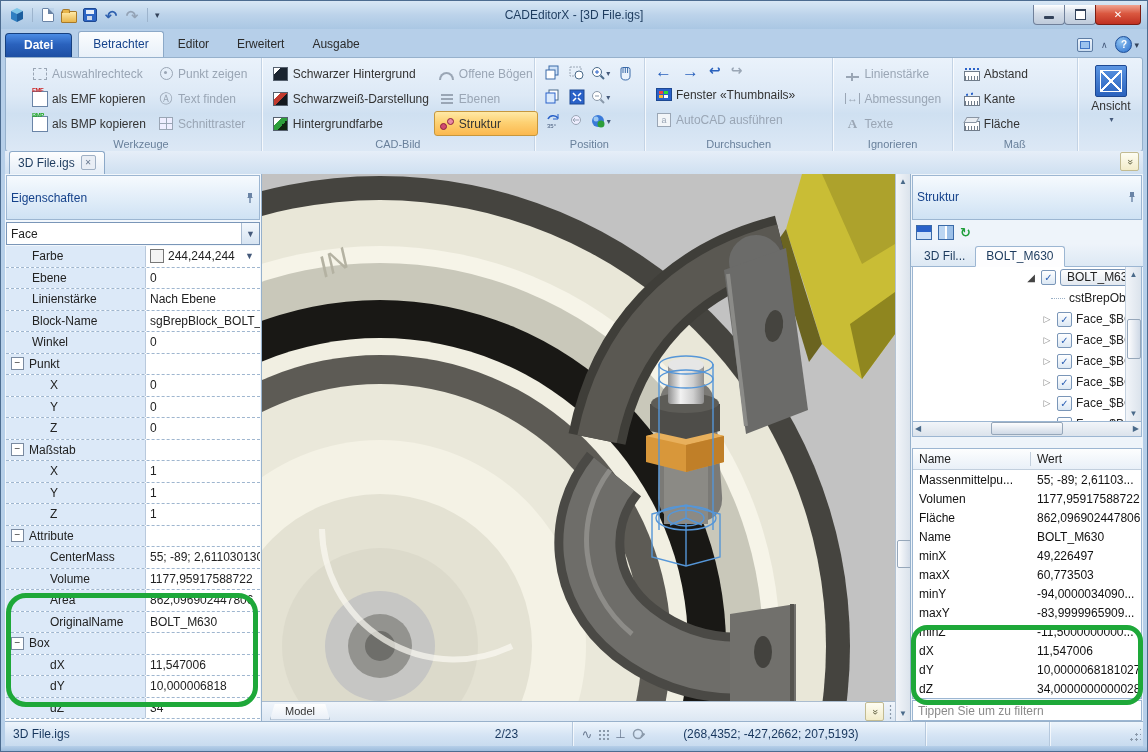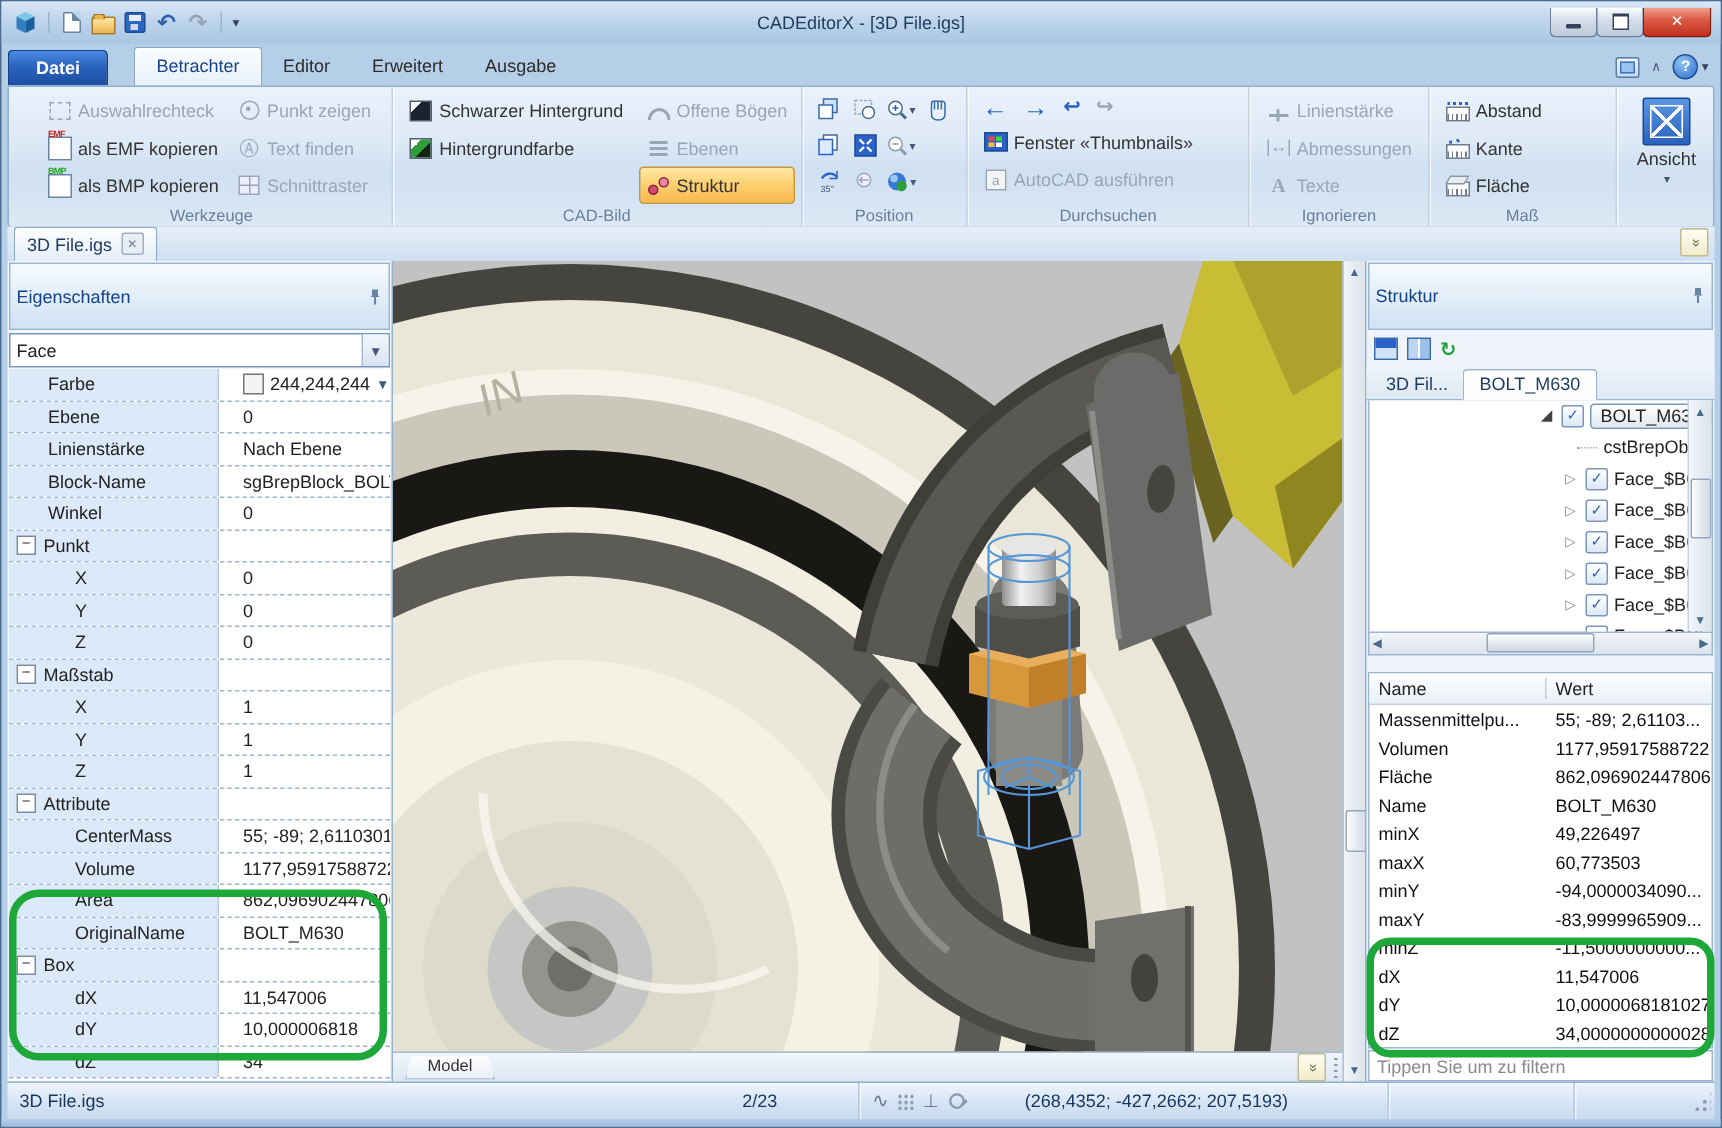--- a/index.html
+++ b/index.html
@@ -31,21 +31,21 @@
   .ifloppy::before{content:"";position:absolute;left:2px;top:1px;right:2px;height:4px;background:#e8eef8;}
   .ifloppy::after{content:"";position:absolute;left:3px;bottom:1px;width:5px;height:4px;background:#cfd9ea;}
   .iundo{color:#2d5fae;font-size:15px;font-weight:bold;line-height:1;}
   .iredo{color:#94a3b6;font-size:15px;font-weight:bold;line-height:1;}
   .idrop{color:#33425a;font-size:9px;}
   
   #tabrow{position:absolute;left:4px;top:28px;right:4px;height:28px;display:flex;align-items:flex-end;}
   .apptab{background:linear-gradient(#4b8ce4,#2a62bd 45%,#1d4fa3);border:1px solid #16407f;border-bottom:none;
     color:#fff;font-weight:bold;padding:4px 18px 5px;border-radius:4px 4px 0 0;margin-right:6px;}
   .rtab{padding:5px 14px 6px;color:#2b2b2b;}
-  .rtab.active{background:linear-gradient(#fbfdfe,#e8f0f9);border:1px solid #8ca9c8;border-bottom:none;border-radius:3px 3px 0 0;color:#15428b;margin-left:11px;}
+  .rtab.active{background:linear-gradient(#fbfdfe,#e8f0f9);border:1px solid #8ca9c8;border-bottom:none;border-radius:3px 3px 0 0;color:#15428b;}
   .tabrow-right{margin-left:auto;display:flex;align-items:center;gap:8px;padding:0 4px 4px 0;}
   .istyle{width:14px;height:12px;border:1px solid #5d7ca3;background:linear-gradient(#eef4fb,#cadcf0);border-radius:2px;position:relative;}
   .istyle::before{content:"";position:absolute;inset:2px;border:1px solid #3f74c4;background:#9cc3ef;}
   .ichev{color:#44597a;font-size:9px;}
   .ihelp{width:15px;height:15px;border-radius:50%;background:radial-gradient(circle at 35% 30%,#8fc3f0,#2a6fce);color:#fff;
     font-size:10px;font-weight:bold;display:flex;align-items:center;justify-content:center;border:1px solid #1d4d96;}
   
   #ribbon{position:absolute;left:4px;top:56px;right:4px;height:93px;
     background:linear-gradient(#eaf2fb,#dde9f6 40%,#cfe0f1 60%,#dce8f5);border:1px solid #96b1cc;border-radius:0 3px 3px 3px;
     display:flex;overflow:hidden;padding-left:15px;}
@@ -125,21 +125,21 @@
     padding-left:4px;color:#222;justify-content:space-between;}
   .combo .dd{width:17px;height:100%;display:flex;align-items:center;justify-content:center;color:#44597a;
     background:linear-gradient(#f2f7fc,#d7e4f2);border-left:1px solid #aabcd2;font-size:9px;}
   .pgrid{flex:1;background:#fff;margin:1px;overflow:hidden;}
   .pg-row{display:flex;height:21.5px;box-sizing:border-box;border-bottom:1px dashed #9fb6cf;}
   .pg-label{width:140px;flex:none;background:#dcE9f8;background:#dce9f8;display:flex;align-items:center;padding-left:26px;
     color:#222;border-right:1px solid #b9c9dc;box-sizing:border-box;overflow:hidden;}
   .pg-label.child{padding-left:44px;}
   .pg-label.sec{padding-left:5px;gap:5px;}
   .expbox{width:11px;height:11px;border:1px solid #7a8aa0;background:#fff;font-size:10px;line-height:9px;text-align:center;color:#333;flex:none;}
-  .pg-val{flex:1;display:flex;align-items:center;padding-left:16px;color:#222;overflow:hidden;white-space:nowrap;gap:4px;}
+  .pg-val{flex:1;display:flex;align-items:center;padding-left:4px;color:#222;overflow:hidden;white-space:nowrap;gap:4px;}
   .swatch{width:12px;height:12px;border:1px solid #777;flex:none;}
   .pg-dd{margin-left:auto;padding-right:6px;color:#44597a;font-size:9px;}
   
   .greenbox{position:absolute;border:5px solid #1ea839;border-radius:20px;pointer-events:none;z-index:40;}
   
   #vpcol{width:633px;position:relative;display:flex;flex-direction:column;}
   #vp{height:530px;position:relative;background:#c2c2c2;overflow:hidden;}
   #vp svg{display:block;}
   #modelbar{height:19px;background:linear-gradient(#f0f5fb,#dce7f3);border-top:1px solid #aabccf;display:flex;align-items:center;position:relative;}
   .modeltab{background:linear-gradient(#fefefe,#e9eff7);border:1px solid #9fb0c4;border-top:none;color:#333;
@@ -295,20 +295,26 @@
     </div>
 
     <div class="rgroup" style="width:262px;">
       <div class="gcols">
         <div class="gcol" style="width:166px;">
           <div class="rbtn">
               <span class="i16">
                 <span class="ic-sq black"></span>
               </span>
               <span>Schwarzer Hintergrund</span>
+            </div>
+          <div class="rbtn">
+              <span class="i16">
+                <span class="ic-sq bw"></span>
+              </span>
+              <span>Schwarzweiß-Darstellung</span>
             </div>
           <div class="rbtn">
               <span class="i16">
                 <span class="ic-sq col"></span>
               </span>
               <span>Hintergrundfarbe</span>
             </div>
         </div>
         <div class="gcol">
           <div class="rbtn disabled">

